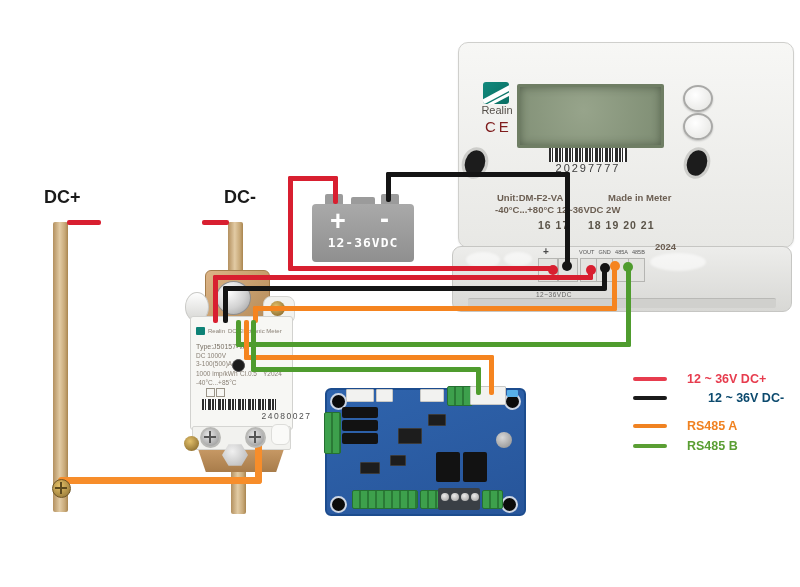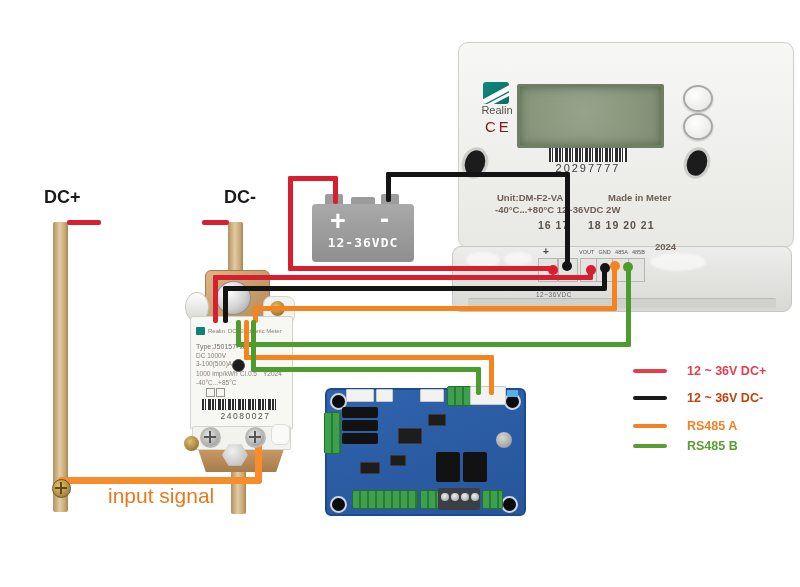--- a/index.html
+++ b/index.html
@@ -51,21 +51,21 @@
   .mt-ceramic{position:absolute;left:263px;top:296px;width:30px;height:26px;background:#f2f2ef;border:1px solid #d5d5d2;border-radius:8px;z-index:6;}
   .mt-brass{position:absolute;width:15px;height:15px;border-radius:50%;background:radial-gradient(circle at 40% 35%,#e3c06a,#7a5c22);z-index:8;}
   .mt-copper-top{position:absolute;left:205px;top:270px;width:63px;height:50px;background:linear-gradient(135deg,#dcb486,#b58b58);border:1px solid #a47c4a;border-radius:6px;z-index:5;}
   .mt-screw-big{position:absolute;left:216px;top:281px;width:33px;height:32px;border-radius:50%;
                 background:radial-gradient(circle at 35% 30%,#ffffff,#d2d2d2 55%,#9a9a9a);border:1px solid #8e8e8e;z-index:8;}
   .mt-body{position:absolute;left:190px;top:316px;width:101px;height:112px;background:#f7f7f4;border:1px solid #d2d2cf;border-radius:3px;z-index:6;}
   .mt-text{position:absolute;font-size:6.5px;color:#8a8176;z-index:8;white-space:nowrap;}
   .mt-logo{position:absolute;left:196px;top:327px;width:9px;height:8px;background:#0d8276;border-radius:1px;z-index:8;}
   .mt-seal{position:absolute;left:232px;top:359px;width:11px;height:11px;border-radius:50%;background:#1c1c1c;border:1px solid #4a4a4a;z-index:21;}
   .mt-icon{position:absolute;top:388px;width:7px;height:7px;border:1px solid #9a9488;z-index:8;}
-  .mt-serial{position:absolute;left:190px;top:411px;width:111px;text-align:center;font-size:8.5px;color:#4f4f4f;letter-spacing:1.5px;z-index:8;}
+  .mt-serial{position:absolute;left:190px;top:411px;width:111px;text-align:center;font-size:8.5px;color:#4f4f4f;letter-spacing:1.5px;z-index:8;padding-left:41px;}
   .mt-flange{position:absolute;left:192px;top:426px;width:97px;height:22px;background:#f2f2ef;border:1px solid #d5d5d2;border-radius:2px;z-index:6;}
   .mt-screw{position:absolute;width:17px;height:17px;border-radius:50%;background:radial-gradient(circle at 40% 35%,#e8e8e8,#8f8f8f);border:2px solid #b9b9b6;z-index:24;}
   .mt-screw::after{content:"";position:absolute;left:7px;top:2px;width:2px;height:12px;background:#555;}
   .mt-screw::before{content:"";position:absolute;left:2px;top:7px;width:12px;height:2px;background:#555;}
   .mt-tab{position:absolute;left:271px;top:424px;width:17px;height:19px;background:#fafaf8;border:1px solid #ddddda;border-radius:6px;z-index:7;}
   .mt-copper-bot{position:absolute;left:197px;top:446px;width:88px;height:26px;background:linear-gradient(180deg,#cb9d69,#a87c4a);
                  clip-path:polygon(0 0,100% 0,90% 100%,10% 100%);z-index:5;}
   .mt-hex{position:absolute;left:222px;top:443px;width:26px;height:24px;background:radial-gradient(circle at 40% 35%,#f0f0f0,#b0b0b0);
           clip-path:polygon(25% 5%,75% 5%,100% 50%,75% 95%,25% 95%,0 50%);z-index:7;}
   
@@ -239,36 +239,35 @@
   <div class="wire" style="left: 244px; top: 320px; width: 5px; height: 40px; background: rgb(245, 132, 31);"></div>
   <div class="wire" style="left: 244px; top: 355px; width: 250px; height: 5px; background: rgb(245, 132, 31);"></div>
   <div class="wire" style="left: 489px; top: 355px; width: 5px; height: 40px; background: rgb(245, 132, 31);"></div>
 
   <div class="wire" style="left: 251px; top: 320px; width: 5px; height: 52px; background: rgb(79, 156, 46);"></div>
   <div class="wire" style="left: 251px; top: 367px; width: 230px; height: 5px; background: rgb(79, 156, 46);"></div>
   <div class="wire" style="left: 476px; top: 367px; width: 5px; height: 28px; background: rgb(79, 156, 46);"></div>
 
   <div class="wire" style="left: 58px; top: 477px; width: 204px; height: 7px; border-radius: 4px; background: rgb(247, 141, 42);"></div>
   <div class="wire" style="left: 255px; top: 436px; width: 7px; height: 48px; border-radius: 4px; background: rgb(247, 141, 42);"></div>
-  <div class="input-signal">input signal</div>
 
   <div class="dot" style="left: 548px; top: 265px; background: rgb(216, 31, 48);"></div>
   <div class="dot" style="left: 562px; top: 261px; background: rgb(20, 20, 20);"></div>
   <div class="dot" style="left: 586px; top: 265px; background: rgb(216, 31, 48);"></div>
   <div class="dot" style="left: 600px; top: 263px; background: rgb(20, 20, 20);"></div>
   <div class="dot" style="left: 610px; top: 261px; background: rgb(245, 132, 31);"></div>
   <div class="dot" style="left: 623px; top: 262px; background: rgb(79, 156, 46);"></div>
 
-  <div class="legend-row" style="top:364px;text-align:center;">
+  <div class="legend-row" style="top:372px;text-align:center;">
     <span class="legend-swatch" style="background: rgb(231, 60, 78);"></span>
     <span class="legend-label" style="color: rgb(231, 60, 78);">12 ~ 36V DC+</span>
   </div>
   <div class="legend-row" style="top:391px;">
     <span class="legend-swatch" style="background: rgb(26, 26, 26);"></span>
-    <span class="legend-label" style="color: #c2410c;">12 ~ 36V DC-</span>
+    <span class="legend-label" style="color: #0c4a6e; margin-left: 21px;">12 ~ 36V DC-</span>
   </div>
   <div class="legend-row" style="top:419px;">
     <span class="legend-swatch" style="background: rgb(240, 130, 33);"></span>
     <span class="legend-label" style="color: rgb(240, 130, 33);">RS485 A</span>
   </div>
   <div class="legend-row" style="top:439px;">
     <span class="legend-swatch" style="background: rgb(90, 158, 51);"></span>
     <span class="legend-label" style="color: rgb(90, 158, 51);">RS485 B</span>
   </div>
 

